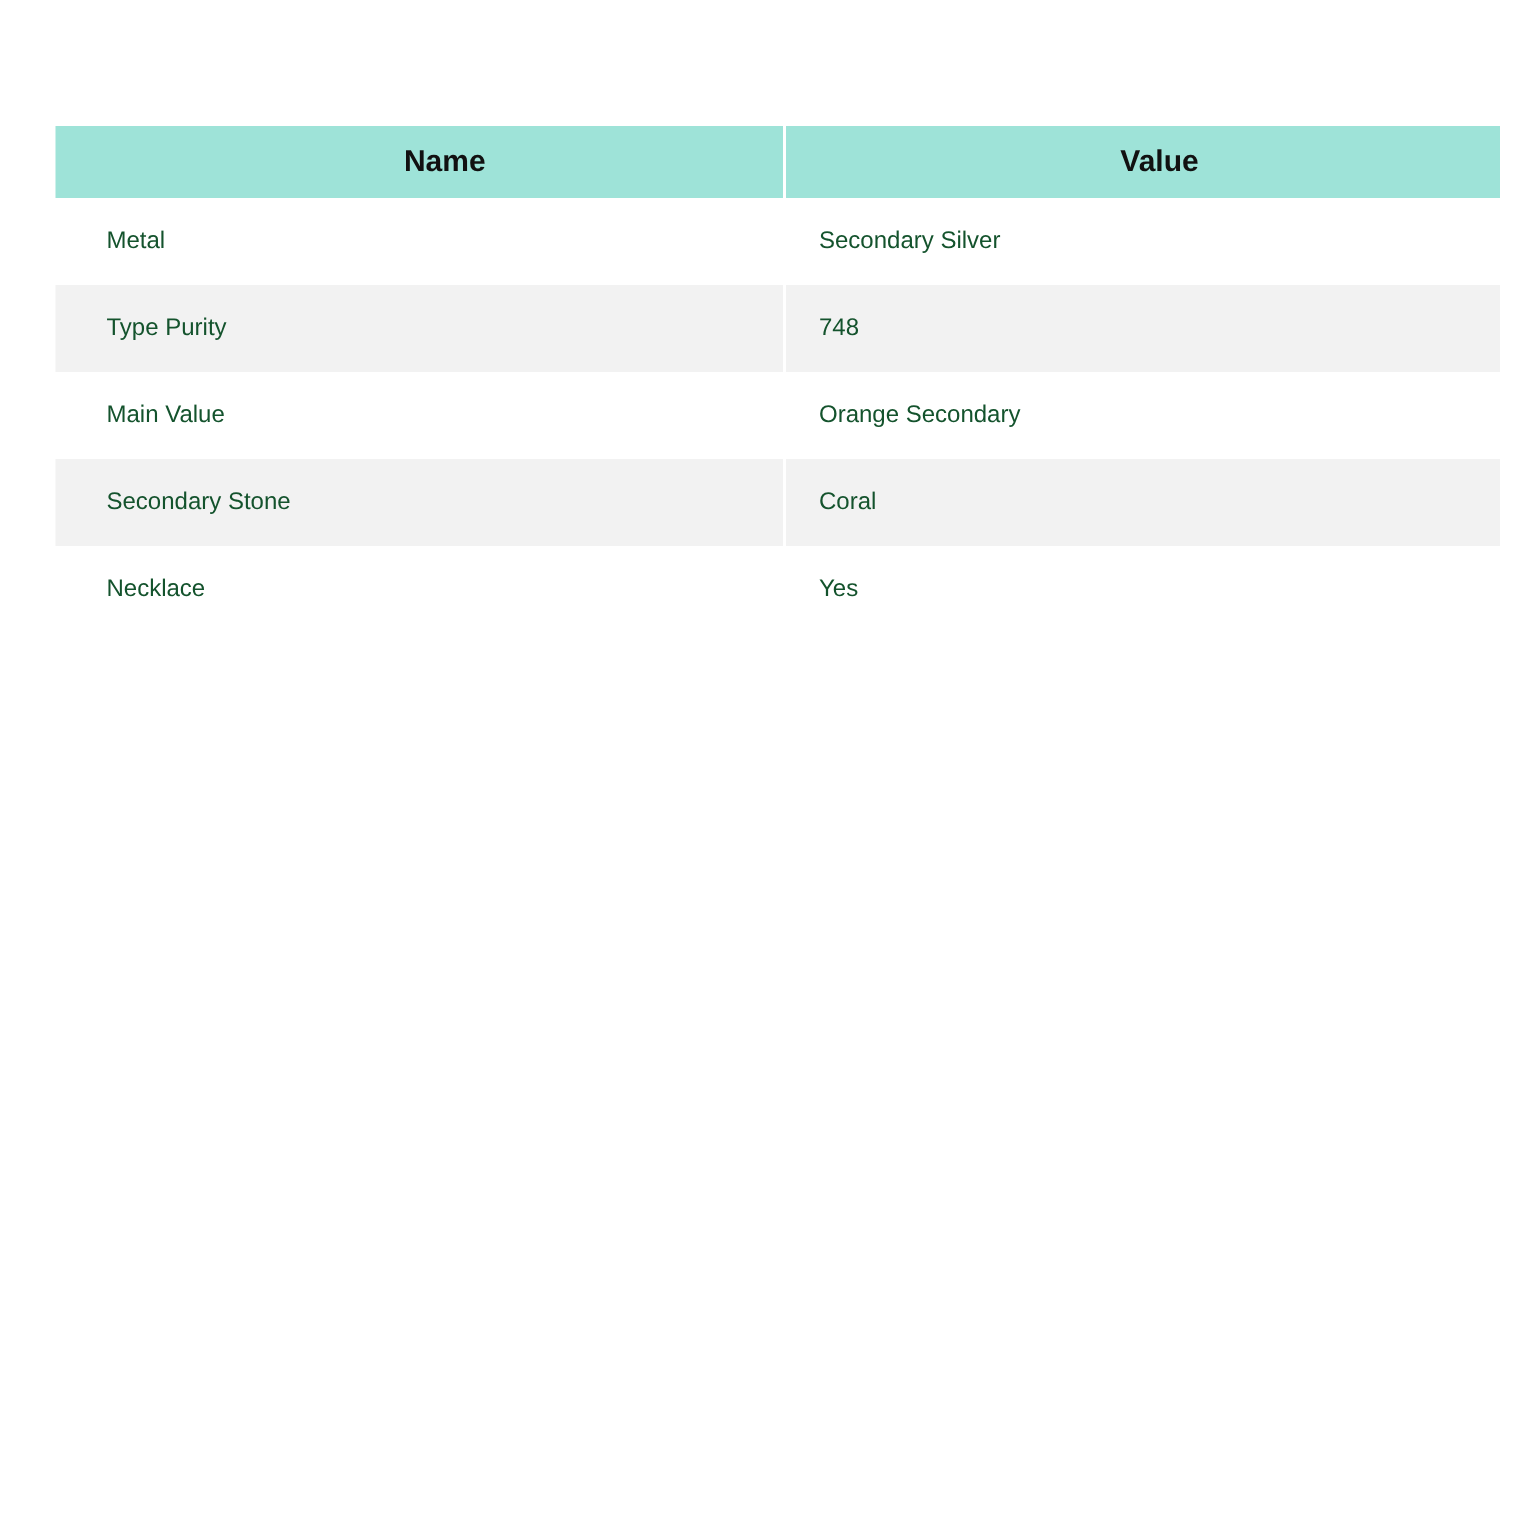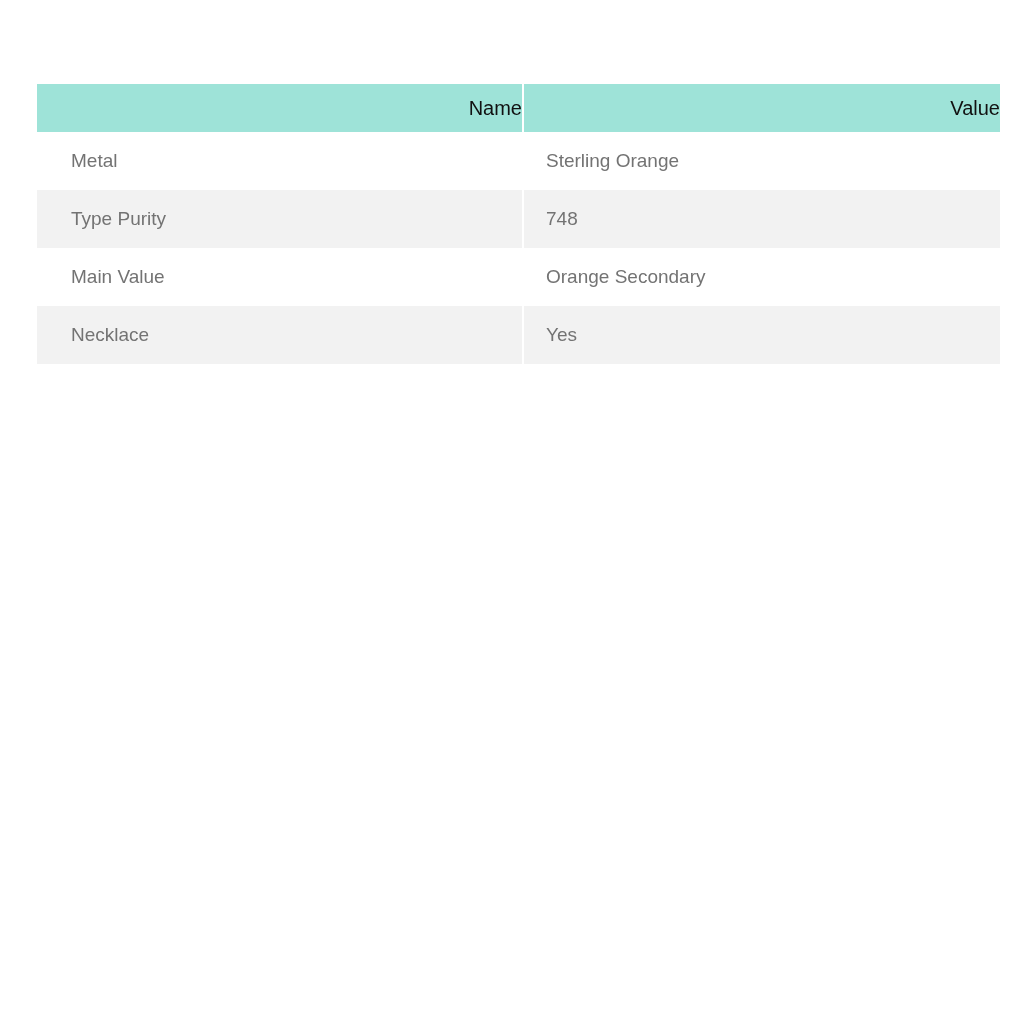--- a/index.html
+++ b/index.html
@@ -24,40 +24,40 @@
     width: 963px;
     border-collapse: collapse;
     table-layout: fixed;
   }
   table.spec-table col.name-col { width: 486px; }
   table.spec-table col.value-col { width: 477px; }
 
   table.spec-table thead th {
     background: var(--header-bg, #9ee3d8);
     height: 48px;
-    text-align: right;
+    text-align: center;
     vertical-align: middle;
     font-size: 20px;
-    font-weight: 400;
+    font-weight: 700;
     color: #111111;
     padding: 0 0 0 34px;
   }
   table.spec-table thead th.value-header {
     padding-left: 22px;
   }
   table.spec-table thead th.name-header {
     border-right: 2px solid #ffffff;
   }
 
   table.spec-table tbody td {
     height: 58px;
     vertical-align: middle;
-    font-size: 19px;
+    font-size: 16px;
     font-weight: 400;
-    color: #737373;
+    color: #14532d;
     padding: 0 0 0 34px;
     background: var(--row-bg, #ffffff);
   }
   table.spec-table tbody td.value-cell {
     padding-left: 22px;
   }
   table.spec-table tbody td.name-cell {
     border-right: 2px solid #ffffff;
   }
   table.spec-table tbody tr:nth-child(even) td {
@@ -75,29 +75,33 @@
     </colgroup>
     <thead>
       <tr>
         <th class="name-header">Name</th>
         <th class="value-header">Value</th>
       </tr>
     </thead>
     <tbody>
       <tr>
         <td class="name-cell">Metal</td>
-        <td class="value-cell">Sterling Orange</td>
+        <td class="value-cell">Secondary Silver</td>
       </tr>
       <tr>
         <td class="name-cell">Type Purity</td>
         <td class="value-cell">748</td>
       </tr>
       <tr>
         <td class="name-cell">Main Value</td>
         <td class="value-cell">Orange Secondary</td>
       </tr>
       <tr>
+        <td class="name-cell">Secondary Stone</td>
+        <td class="value-cell">Coral</td>
+      </tr>
+      <tr>
         <td class="name-cell">Necklace</td>
         <td class="value-cell">Yes</td>
       </tr>
     </tbody>
   </table>
 </div>
 
 </body></html>

